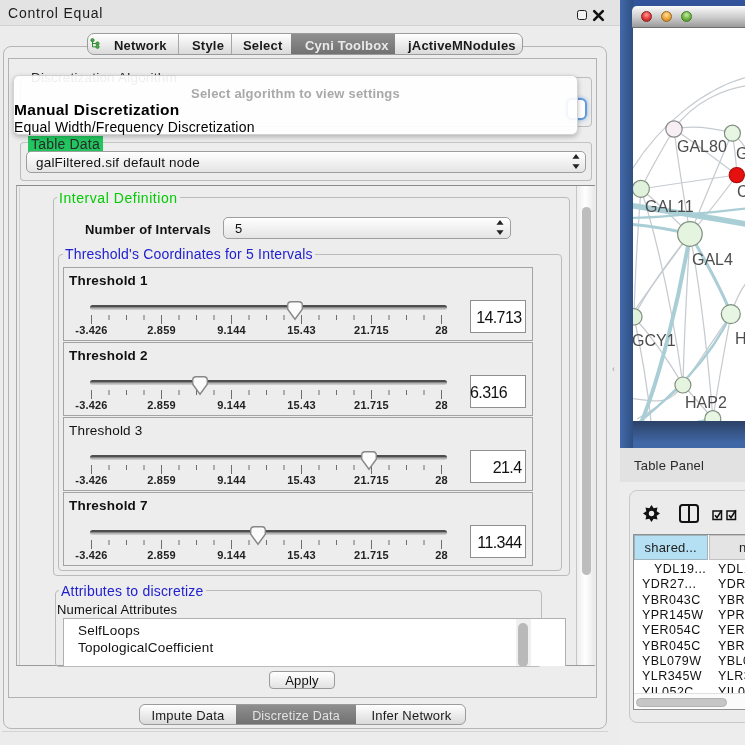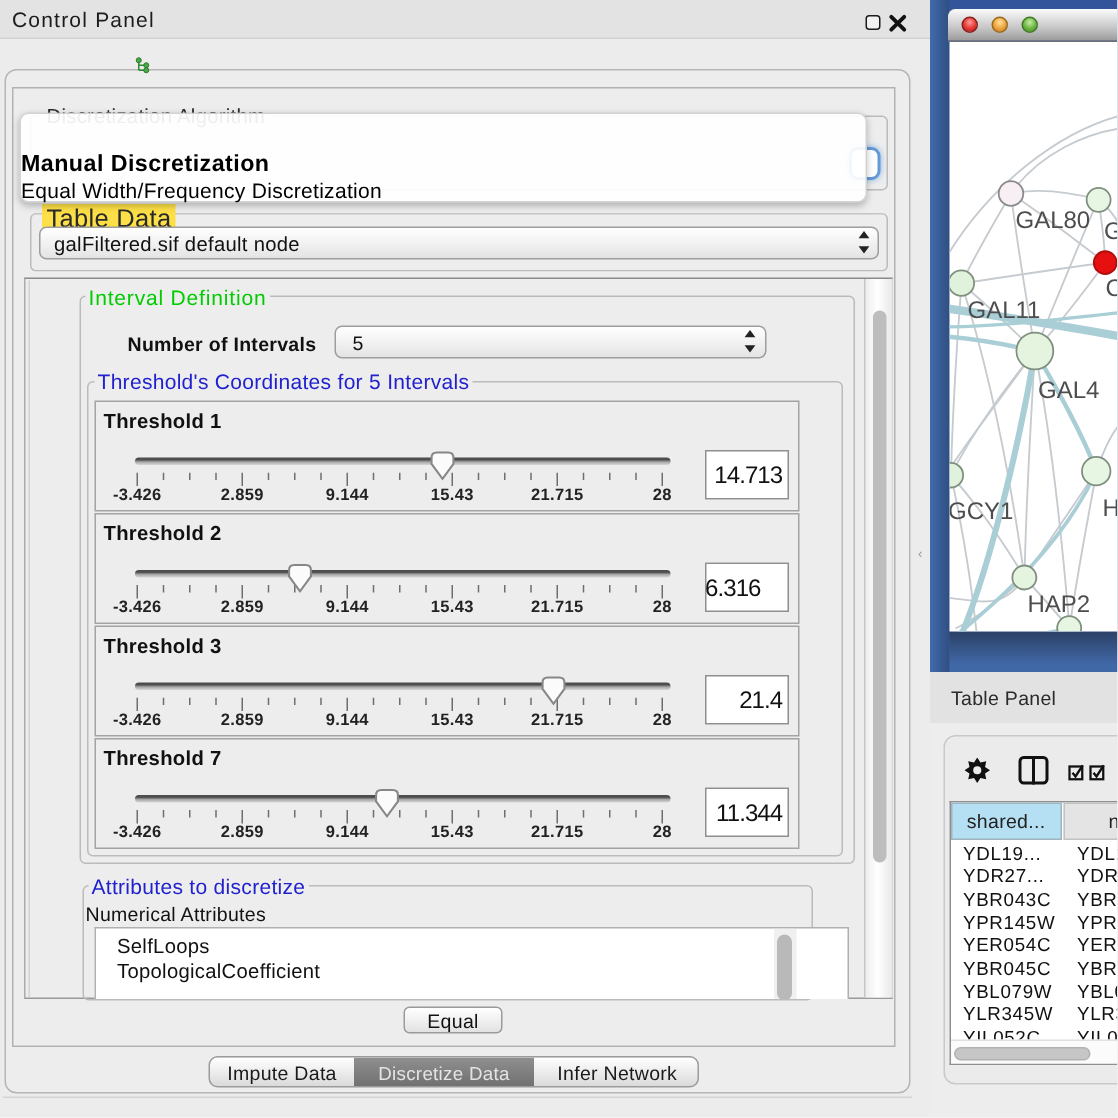--- a/index.html
+++ b/index.html
@@ -6,46 +6,56 @@
 #stage{position:relative;width:745px;height:745px;overflow:hidden;
   font-family:"Liberation Sans",sans-serif;background:#ececec;color:#1a1a1a;}
 #stage *{box-sizing:border-box;position:absolute;}
 .txt{white-space:nowrap;letter-spacing:0.2px;}
 </style>
 </head>
 <body>
 <div id="stage">
 
 <div style="left:0;top:0;width:620px;height:26px;background:#e3e3e3;border-bottom:1px solid #d2d2d2;"></div>
-<div class="txt" style="left:8px;top:5px;font-size:14px;letter-spacing:0.8px;color:#1c1c1c;">Control Panel</div>
+<div class="txt" style="left:8px;top:5px;font-size:14px;letter-spacing:0.8px;color:#1c1c1c;">Control Equal</div>
 
 <div style="left:577px;top:10px;width:10px;height:10px;border:1.6px solid #1c1c1c;border-radius:2.5px;background:#f2f2f2;"></div>
 <svg style="left:592px;top:9px;" width="13" height="13" viewBox="0 0 13 13">
   <path d="M2.2 2.2 L10.8 10.8 M10.8 2.2 L2.2 10.8" stroke="#111" stroke-width="2.6" stroke-linecap="round"></path>
 </svg>
 
 <div style="left:3px;top:46px;width:604px;height:683px;background:#ededed;border:1px solid #b6b6b6;border-radius:8px;"></div>
 
+<div id="toptabs" style="left:87px;top:33px;width:436px;height:22px;border:1px solid #9b9b9b;border-radius:7px;background:linear-gradient(180deg,#ffffff,#dadada);overflow:hidden;">
+  <div style="left:203px;top:0;width:104px;height:22px;background:linear-gradient(180deg,#8f8f8f,#6f6f6f);"></div>
+  <div style="left:90px;top:0;width:1px;height:22px;background:#a6a6a6;"></div>
+  <div style="left:143px;top:0;width:1px;height:22px;background:#a6a6a6;"></div>
+  <div class="txt" style="left:26px;top:4px;font-size:13px;font-weight:bold;color:#1a1a1a;">Network</div>
+  <div class="txt" style="left:104px;top:4px;font-size:13px;font-weight:bold;color:#1a1a1a;">Style</div>
+  <div class="txt" style="left:155px;top:4px;font-size:13px;font-weight:bold;color:#1a1a1a;">Select</div>
+  <div class="txt" style="left:217px;top:4px;font-size:13px;font-weight:bold;color:#e9e9e9;">Cyni Toolbox</div>
+  <div class="txt" style="left:320px;top:4px;font-size:13px;font-weight:bold;color:#1a1a1a;">jActiveMNodules</div>
+</div>
 
 <svg style="left:90px;top:37px;" width="10" height="13" viewBox="0 0 12 14">
   <path d="M3 3 L3 11 M3 7 L9 7 M3 11 L9 11" stroke="#2e8b2e" stroke-width="1.2" fill="none"></path>
   <circle cx="3" cy="3" r="2" fill="#49a949" stroke="#2a7b2a" stroke-width="0.8"></circle>
   <circle cx="9" cy="7" r="2" fill="#49a949" stroke="#2a7b2a" stroke-width="0.8"></circle>
   <circle cx="9" cy="11" r="2" fill="#49a949" stroke="#2a7b2a" stroke-width="0.8"></circle>
 </svg>
 
 <div style="left:8px;top:58px;width:589px;height:640px;border:1px solid #b2b2b2;background:#ededed;"></div>
 
 <div style="left:20px;top:77px;width:572px;height:50px;border:1px solid #bbbbbb;border-radius:4px;"></div>
 <div class="txt" style="left:28px;top:70px;font-size:13.5px;color:#2a2a2a;background:#ededed;padding:0 3px;">Discretization Algorithm</div>
 
 <div style="left:566px;top:98px;width:21px;height:22px;border:2.5px solid #649ad8;border-radius:6px;background:#fff;box-shadow:0 0 4px #85b2e2;"></div>
 
 <div style="left:20px;top:142px;width:572px;height:39px;border:1px solid #bbbbbb;border-radius:4px;border-top-color:#c4c4c4;"></div>
-<div class="txt" style="left:28px;top:136px;font-size:17px;color:#2a2a2a;background:#fde047;padding:0 3px;">Table Data</div>
+<div class="txt" style="left:28px;top:136px;font-size:14px;color:#2a2a2a;background:#22c55e;padding:0 3px;">Table Data</div>
 <div style="left:26px;top:151px;width:560px;height:22px;border:1px solid #9e9e9e;border-radius:5px;background:linear-gradient(180deg,#ffffff,#e4e4e4);"></div>
 <div class="txt" style="left:36px;top:155px;font-size:13.5px;color:#111;">galFiltered.sif default node</div>
 <svg style="left:571px;top:153px;" width="10" height="17" viewBox="0 0 10 17">
   <path d="M5 1 L8.6 5.8 L1.4 5.8 Z" fill="#222"></path>
   <path d="M5 16 L8.6 11.2 L1.4 11.2 Z" fill="#222"></path>
 </svg>
 
 <div style="left:16px;top:185px;width:579px;height:481px;border-top:1px solid #8a8a8a;border-left:1px solid #ababab;border-right:1px solid #9a9a9a;border-bottom:1px solid #9a9a9a;background:#ededed;"></div>
 
 <div style="left:576px;top:186px;width:19px;height:479px;background:linear-gradient(90deg,#ededed,#ffffff 45%,#e8e8e8);border-left:1px solid #c6c6c6;"></div>
@@ -136,21 +146,21 @@
 <div class="txt" style="left:196.5px;top:399px;width:70px;text-align:center;font-size:11px;font-weight:bold;color:#222;">9.144</div>
 <div class="txt" style="left:266.5px;top:399px;width:70px;text-align:center;font-size:11px;font-weight:bold;color:#222;">15.43</div>
 <div class="txt" style="left:336.5px;top:399px;width:70px;text-align:center;font-size:11px;font-weight:bold;color:#222;">21.715</div>
 <div class="txt" style="left:406.5px;top:399px;width:70px;text-align:center;font-size:11px;font-weight:bold;color:#222;">28</div>
 <svg style="left:190.7px;top:375px;" width="18" height="21" viewBox="0 0 18 21">
       <path d="M1.7 5.2 Q1.7 1.7 5.2 1.7 L12.8 1.7 Q16.3 1.7 16.3 5.2 L16.3 9.2 L9 19.2 L1.7 9.2 Z" fill="#fbfbfb" stroke="#878787" stroke-width="1.4"></path>
     </svg>
 <div style="left:470px;top:375px;width:56px;height:33px;background:#fff;border:1px solid #8f8f8f;"></div>
 <div class="txt" style="left:470px;top:383.5px;width:51.5px;text-align:left;font-size:16px;letter-spacing:-0.6px;color:#111;">6.316</div>
 <div style="left:63px;top:417px;width:470px;height:74px;border:1px solid #a3a3a3;"></div>
-<div class="txt" style="left:69px;top:423px;font-size:13.5px;font-weight:bold;color:#111;">Threshold 3</div>
+<div class="txt" style="left:69px;top:423px;font-size:13.5px;font-weight:normal;color:#111;">Threshold 3</div>
 <div style="left:90px;top:455px;width:357px;height:5px;border-radius:2.5px;background:linear-gradient(180deg,#4e4e4e 0%,#4e4e4e 30%,#a8a8a8 60%,#d8d8d8 100%);"></div>
 <svg style="left:88px;top:465px;" width="360" height="10" viewBox="0 0 360 10">
       <path d="M3.5 0 L3.5 9" stroke="#6e6e6e" stroke-width="1"></path>
       <path d="M21.0 0 L21.0 5" stroke="#6e6e6e" stroke-width="1"></path>
       <path d="M38.5 0 L38.5 5" stroke="#6e6e6e" stroke-width="1"></path>
       <path d="M56.0 0 L56.0 5" stroke="#6e6e6e" stroke-width="1"></path>
       <path d="M73.5 0 L73.5 9" stroke="#6e6e6e" stroke-width="1"></path>
       <path d="M91.0 0 L91.0 5" stroke="#6e6e6e" stroke-width="1"></path>
       <path d="M108.5 0 L108.5 5" stroke="#6e6e6e" stroke-width="1"></path>
       <path d="M126.0 0 L126.0 5" stroke="#6e6e6e" stroke-width="1"></path>
@@ -222,30 +232,31 @@
 <div class="txt" style="left:57px;top:602px;font-size:13px;font-weight:normal;color:#111;">Numerical Attributes</div>
 <div style="left:63px;top:618px;width:503px;height:48px;background:#ffffff;border:1px solid #b0b0b0;border-bottom:none;overflow:hidden;">
   <div class="txt" style="left:14px;top:4px;font-size:13.5px;color:#111;">SelfLoops</div>
   <div class="txt" style="left:14px;top:21px;font-size:13.5px;color:#111;">TopologicalCoefficient</div>
   <div class="txt" style="left:14px;top:52px;font-size:13.5px;color:#111;">BetweennessCentrality</div>
   <div style="left:452px;top:0;width:15px;height:48px;background:#f0f0f0;"></div>
   <div style="left:454px;top:4px;width:10px;height:44px;background:#b9b9b9;border-radius:5px;"></div>
 </div>
 
 <div style="left:269px;top:671px;width:66px;height:18px;border:1px solid #9a9a9a;border-radius:4px;background:linear-gradient(180deg,#ffffff,#e2e2e2);"></div>
-<div class="txt" style="left:269px;top:673px;width:66px;text-align:center;font-size:13px;color:#111;">Equal</div>
+<div class="txt" style="left:269px;top:673px;width:66px;text-align:center;font-size:13px;color:#111;">Apply</div>
 
 <div id="bottabs" style="left:139px;top:704px;width:327px;height:20.5px;border:1px solid #9b9b9b;border-radius:6px;background:linear-gradient(180deg,#ffffff,#dadada);overflow:hidden;">
   <div style="left:96px;top:0;width:120px;height:20px;background:linear-gradient(180deg,#8f8f8f,#6f6f6f);"></div>
   <div class="txt" style="left:0;top:3px;width:96px;text-align:center;font-size:13px;color:#1a1a1a;">Impute Data</div>
   <div class="txt" style="left:96px;top:3.5px;width:120px;text-align:center;font-size:12.5px;color:#e4e4e4;">Discretize Data</div>
   <div class="txt" style="left:216px;top:3px;width:111px;text-align:center;font-size:13px;color:#1a1a1a;">Infer Network</div>
 </div>
 
 <div style="left:13px;top:75px;width:565px;height:60px;background:rgba(255,255,255,0.92);border:1px solid rgba(175,175,175,0.55);border-radius:6px;box-shadow:0 2px 5px rgba(0,0,0,0.25);"></div>
+<div class="txt" style="left:13px;top:86px;width:565px;text-align:center;font-size:13px;font-weight:bold;color:#a9a9a9;">Select algorithm to view settings</div>
 <div class="txt" style="left:14px;top:119px;font-size:14px;color:#000;">Equal Width/Frequency Discretization</div>
 <div class="txt" style="left:14px;top:101px;font-size:15.5px;font-weight:bold;letter-spacing:0.3px;color:#000;">Manual Discretization</div>
 
 <div class="txt" style="left:612px;top:364px;font-size:9px;color:#9a9a9a;">‹</div>
 
 <div style="left:620px;top:0;width:125px;height:448px;background:#3b5f9d;"></div>
 <div style="left:620px;top:0;width:13px;height:448px;background:linear-gradient(90deg,#426aab,#2f4f82);"></div>
 <div style="left:633px;top:421px;width:112px;height:27px;background:linear-gradient(180deg,#2c4166,#4067a6 80%);"></div>
 <div style="left:633px;top:0;width:112px;height:6px;background:#33539a;"></div>
 
@@ -328,21 +339,21 @@
 <svg style="left:725.6px;top:508.5px;" width="12" height="12" viewBox="0 0 12 12">
       <rect x="1" y="2" width="8.5" height="8.5" fill="none" stroke="#111" stroke-width="1.5"></rect>
       <path d="M3 6.2 L5 8.6 L9.8 1.2" fill="none" stroke="#111" stroke-width="1.6"></path>
     </svg>
 
 <div style="left:633px;top:534px;width:112px;height:176px;border:1px solid #8f8f8f;border-right:none;background:#fff;overflow:hidden;">
 <div style="left:0;top:0;width:73.5px;height:25px;background:#b5dff2;border:1px solid #9fb4bf;"></div>
 <div class="txt" style="left:0;top:5px;width:73.5px;text-align:center;font-size:13px;color:#222;">shared...</div>
 <div style="left:74.5px;top:0;width:120px;height:25px;background:#e4e4e4;border:1px solid #c2c2c2;"></div>
 <div class="txt" style="left:105px;top:5px;font-size:13px;color:#222;">name</div>
-<div class="txt" style="left:8px;top:27.0px;font-size:12.5px;letter-spacing:0.45px;color:#111;">YDL19...</div>
+<div class="txt" style="left:20px;top:27.0px;font-size:12.5px;letter-spacing:0.45px;color:#111;">YDL19...</div>
 <div class="txt" style="left:84px;top:27.0px;font-size:12.5px;letter-spacing:0.45px;color:#111;">YDL194W</div>
 <div class="txt" style="left:8px;top:42.4px;font-size:12.5px;letter-spacing:0.45px;color:#111;">YDR27...</div>
 <div class="txt" style="left:84px;top:42.4px;font-size:12.5px;letter-spacing:0.45px;color:#111;">YDR277C</div>
 <div class="txt" style="left:8px;top:57.7px;font-size:12.5px;letter-spacing:0.45px;color:#111;">YBR043C</div>
 <div class="txt" style="left:84px;top:57.7px;font-size:12.5px;letter-spacing:0.45px;color:#111;">YBR043C</div>
 <div class="txt" style="left:8px;top:73.0px;font-size:12.5px;letter-spacing:0.45px;color:#111;">YPR145W</div>
 <div class="txt" style="left:84px;top:73.0px;font-size:12.5px;letter-spacing:0.45px;color:#111;">YPR145W</div>
 <div class="txt" style="left:8px;top:88.4px;font-size:12.5px;letter-spacing:0.45px;color:#111;">YER054C</div>
 <div class="txt" style="left:84px;top:88.4px;font-size:12.5px;letter-spacing:0.45px;color:#111;">YER054C</div>
 <div class="txt" style="left:8px;top:103.7px;font-size:12.5px;letter-spacing:0.45px;color:#111;">YBR045C</div>

